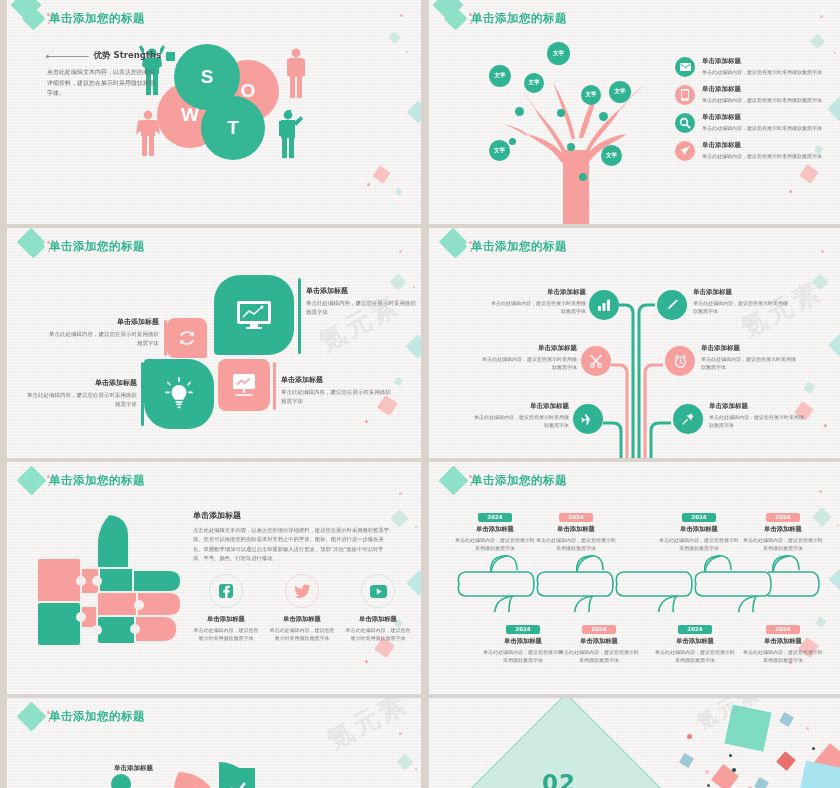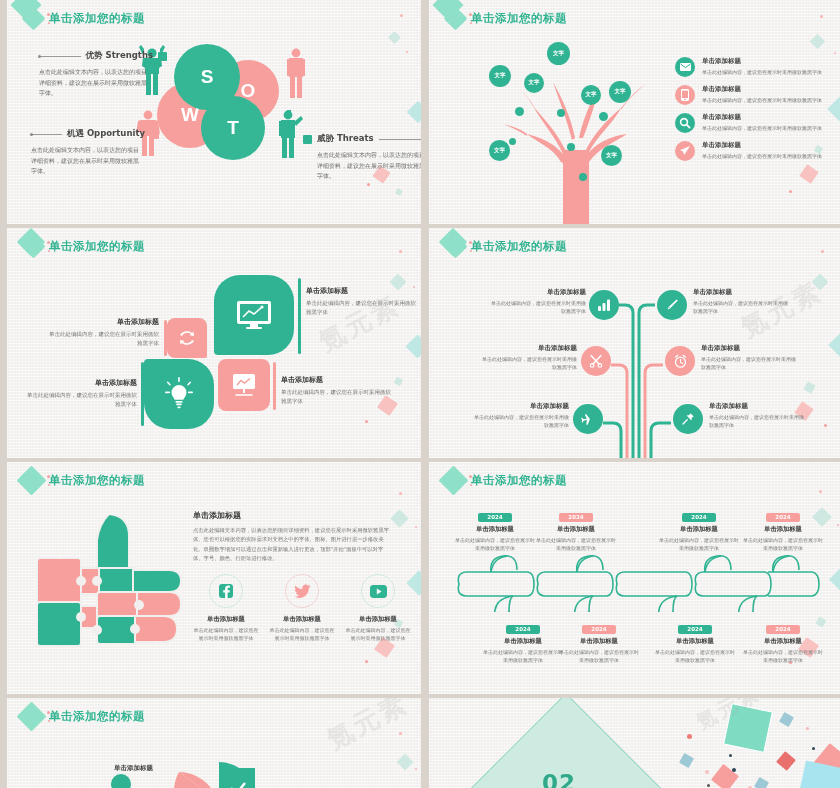--- a/index.html
+++ b/index.html
@@ -180,47 +180,31 @@
           </g>
       </svg>
 
       <div class="venn">
         <span class="v-s">S</span>
         <span class="v-o">O</span>
         <span class="v-w">W</span>
         <span class="v-t">T</span>
       </div>
 
-      <div class="swot-box" style="left:32px;top:50px;width:128px;">
+      <div class="swot-box" style="left:40px;top:50px;width:128px;">
         <div class="swot-hd">
             <div class="swot-rule l"></div>
           <div class="lbl">优势 Strengths</div>
           <div class="chip" style="background:#2fb392"></div>
           </div>
         <div class="swot-body">点击此处编辑文本内容，以表达您的项目详细资料，建议您在展示时采用微软雅黑字体。</div>
       </div>
 
-      <div class="swot-box" style="left:24px;top:128px;width:128px;">
-        <div class="swot-hd">
-            <div class="swot-rule l"></div>
-          <div class="lbl">机遇 Opportunity</div>
-          <div class="chip" style="background:#f79f9c"></div>
-          </div>
-        <div class="swot-body">点击此处编辑文本内容，以表达您的项目详细资料，建议您在展示时采用微软雅黑字体。</div>
-      </div>
-
-
-      <div class="swot-box" style="left:296px;top:133px;width:120px;">
-        <div class="swot-hd">
-            <div class="chip" style="background:#2fb392"></div>
-          <div class="lbl">威胁 Threats</div>
-          <div class="swot-rule"></div>
-          </div>
-        <div class="swot-body r" style="margin-left:14px;">点击此处编辑文本内容，以表达您的项目详细资料，建议您在展示时采用微软雅黑字体。</div>
-      </div>
+
+
     </div>
   </div>
 
   <div class="slide">
     <div class="inner">
       <div class="deco">
         <i class="sq" style="left:8px;top:-6px;width:22px;height:22px;background:#8fe0c8;transform:rotate(45deg);"></i>
         <i class="sq" style="left:383px;top:36px;width:11px;height:11px;background:#cfe9e2;transform:rotate(45deg);"></i>
         <i class="sq" style="left:402px;top:100px;width:18px;height:18px;background:#bfe7e4;transform:rotate(45deg);"></i>
         <i style="left:391px;top:15px;width:3px;height:3px;background:#f7b6b3;border-radius:50%;"></i>

